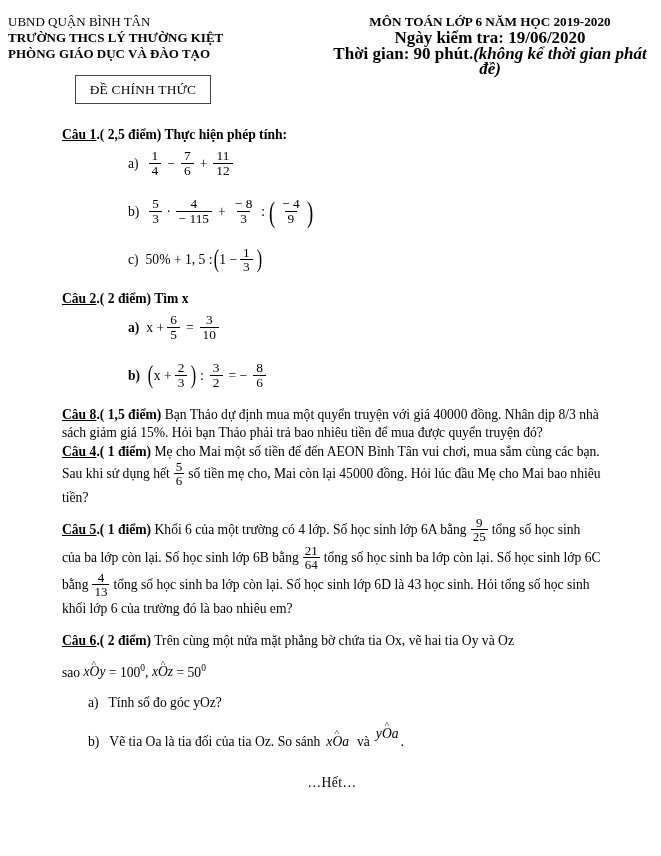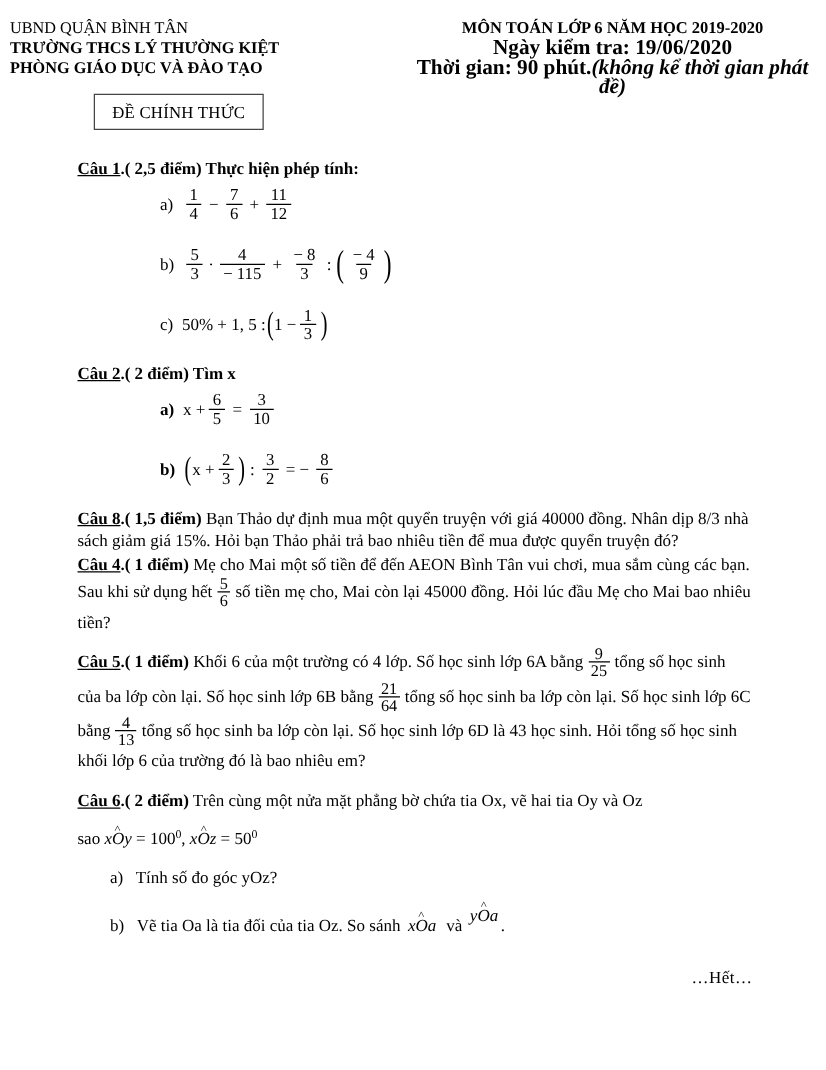--- a/index.html
+++ b/index.html
@@ -172,21 +172,21 @@
     content: "^";
     position: absolute;
     left: 50%;
     top: -8px;
     transform: translateX(-50%) scale(0.85, 0.75);
     font-style: normal;
     font-size: 12px;
   }
 
   .endline {
-    text-align: right;
+    text-align: center;
     margin-top: 16px;
     font-size: 13.6px;
     letter-spacing: 0.4px;
     font-family: Liberation Serif, serif;
   }
 
   .sp-6 { height: 6px; }
   .sp-8 { height: 8px; }
   .sp-10 { height: 10px; }
   .sp-12 { height: 12px; }

